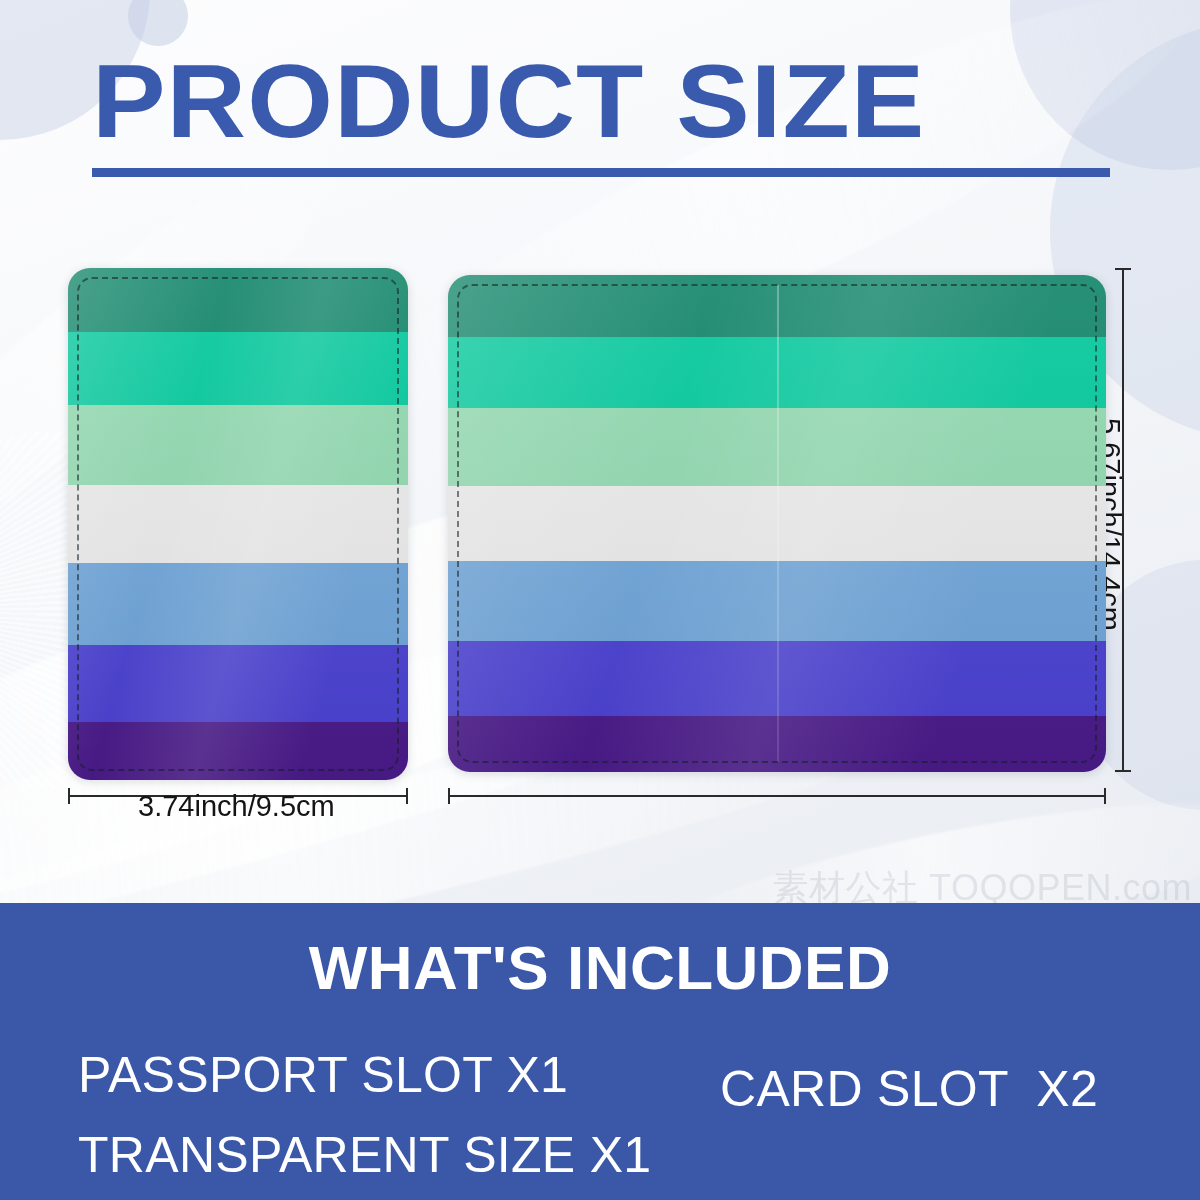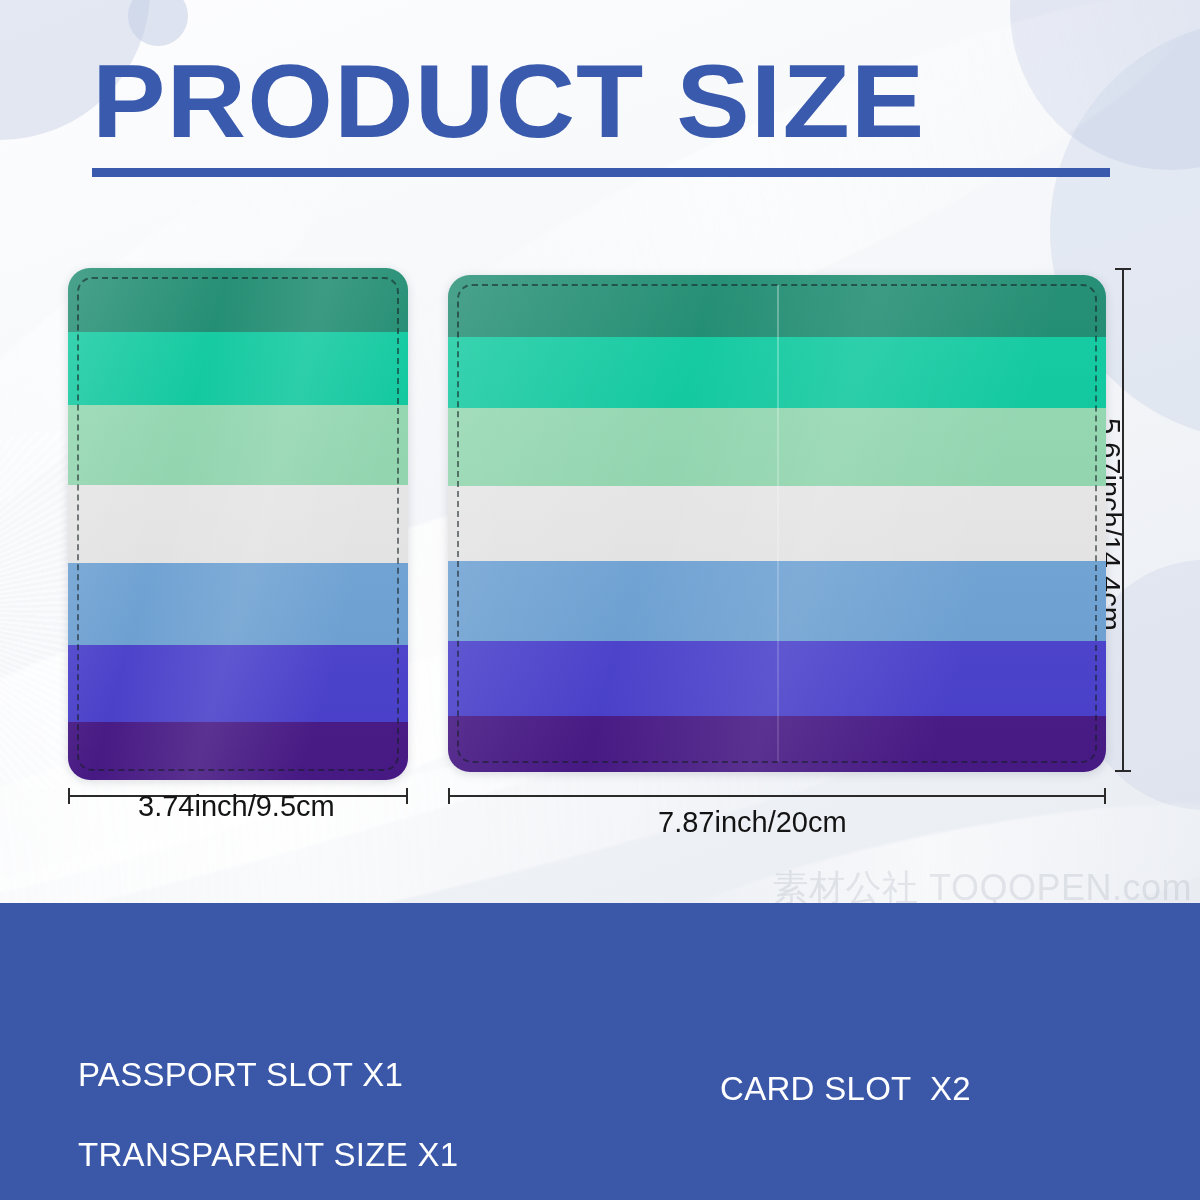--- a/index.html
+++ b/index.html
@@ -203,21 +203,21 @@
     width: 1060px;
     display: grid;
     grid-template-columns: 600px 460px;
     grid-template-rows: 80px 80px;
     align-items: center;
   }
   .included-item {
     color: #ffffff;
     font-family: "Liberation Sans Narrow", "Liberation Sans", sans-serif;
     font-weight: 400;
-    font-size: 33px;
+    font-size: 50px;
     letter-spacing: .3px;
     white-space: pre;
   }
   .included-item.col2 { padding-left: 42px; margin-top: 28px; }
 </style>
 </head>
 <body>
 
 <div id="page">
 
@@ -266,28 +266,28 @@
       </div>
     <div class="gloss"></div>
     <div class="spine"></div>
     <div class="stitch"></div>
   </div>
 
   <div class="dim-line-h" style="left:68px; top:795px; width:340px;"></div>
   <div class="dim-label" id="dim-label-front">3.74inch/9.5cm</div>
 
   <div class="dim-line-h" style="left:448px; top:795px; width:658px;"></div>
-  <div class="dim-label" id="dim-label-open">7.87inch/20cm</div>
 
   <div class="dim-line-v" style="left:1122px; top:268px; height:504px;"></div>
   <div class="dim-label" id="dim-label-height">5.67inch/14.4cm</div>
 
   <div class="watermark">素材公社 TOQOPEN.com</div>
 
   <div id="included-panel" style="background: rgb(58, 87, 168);">
+    <h2 id="included-heading">WHAT'S INCLUDED</h2>
     <div id="included-grid">
       <div class="included-item">PASSPORT SLOT X1</div>
       <div class="included-item col2">CARD SLOT  X2</div>
       <div class="included-item">TRANSPARENT SIZE X1</div>
     </div>
   </div>
 
 </div>
 
 </body></html>

